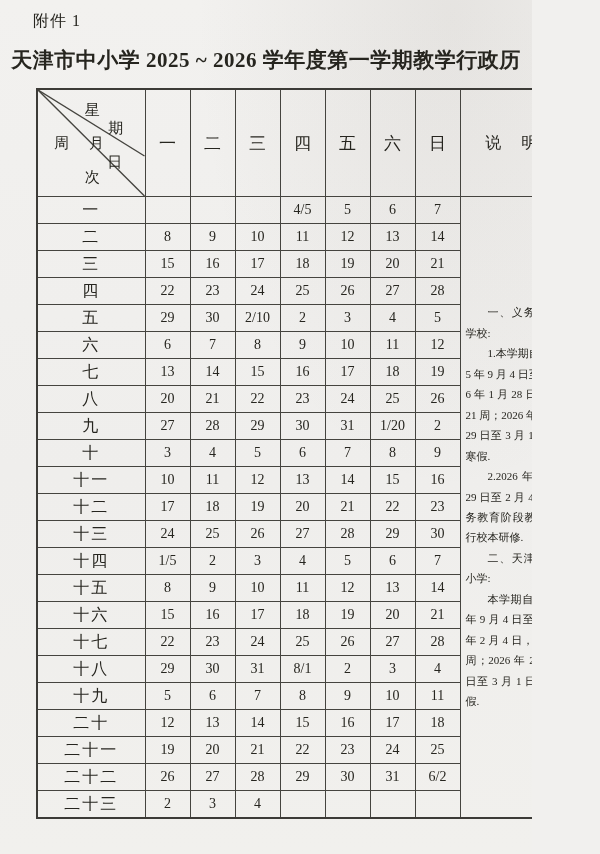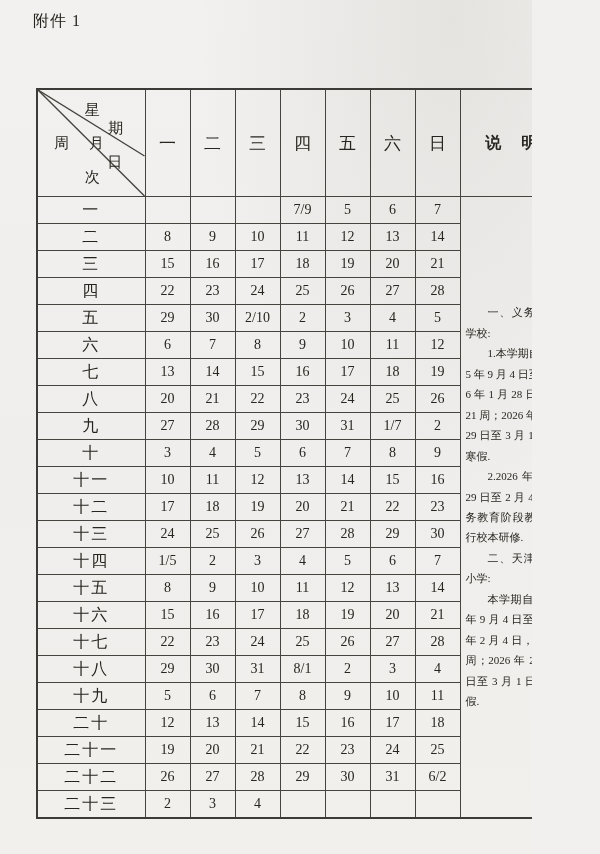--- a/index.html
+++ b/index.html
@@ -84,21 +84,20 @@
   .lab-xing { left: 44%; top: 12%; }
   .lab-qi   { left: 66%; top: 29%; }
   .lab-yue  { left: 48%; top: 43%; }
   .lab-ri   { left: 65%; top: 61%; }
   .lab-zhou { left: 15%; top: 43%; }
   .lab-ci   { left: 44%; top: 75%; }
 
   th.notes-header {
     font-size: 16px;
     letter-spacing: 2px;
-    font-weight: bold;
   }
   tbody td {
     height: 26px;
     text-align: center;
     vertical-align: middle;
     font-size: 14px;
   }
   td.week-cell {
     font-size: 16px;
     letter-spacing: 2px;
@@ -118,20 +117,21 @@
     word-break: break-all;
   }
 </style>
 </head>
 <body>
 
 <div class="page">
 
   <div class="attachment">附件 1</div>
 
+  <h1 class="title">天津市中小学 2025 ~ 2026 学年度第一学期教学行政历</h1>
 
   <table class="calendar">
     <colgroup>
       <col class="week-col">
       <col class="day-col">
         <col class="day-col">
         <col class="day-col">
       <col class="day-col">
         <col class="day-col">
         <col class="day-col">
@@ -161,21 +161,21 @@
         <th>日</th>
         <th class="notes-header">说　明</th>
       </tr>
     </thead>
     <tbody>
         <tr>
           <td class="week-cell">一</td>
           <td class="day-cell"></td>
           <td class="day-cell"></td>
           <td class="day-cell"></td>
-          <td class="day-cell">7/9</td>
+          <td class="day-cell">4/5</td>
           <td class="day-cell">5</td>
           <td class="day-cell">6</td>
           <td class="day-cell">7</td>
           <td class="notes-cell" rowspan="23">
             <p>一、义务教育学校:</p>
             <p>1.本学期自 2025 年 9 月 4 日至 2026 年 1 月 28 日，共 21 周；2026 年 1 月 29 日至 3 月 1 日放寒假.</p>
             <p>2.2026 年 1 月 29 日至 2 月 4 日义务教育阶段教师进行校本研修.</p>
             <p>二、天津市中小学:</p>
             <p>本学期自 2025 年 9 月 4 日至 2026 年 2 月 4 日，共 22 周；2026 年 2 月 5 日至 3 月 1 日放寒假.</p>
           </td>
@@ -250,21 +250,21 @@
           <td class="day-cell">25</td>
           <td class="day-cell">26</td>
         </tr>
         <tr>
           <td class="week-cell">九</td>
           <td class="day-cell">27</td>
           <td class="day-cell">28</td>
           <td class="day-cell">29</td>
           <td class="day-cell">30</td>
           <td class="day-cell">31</td>
-          <td class="day-cell">1/7</td>
+          <td class="day-cell">1/20</td>
           <td class="day-cell">2</td>
         </tr>
         <tr>
           <td class="week-cell">十</td>
           <td class="day-cell">3</td>
           <td class="day-cell">4</td>
           <td class="day-cell">5</td>
           <td class="day-cell">6</td>
           <td class="day-cell">7</td>
           <td class="day-cell">8</td>

